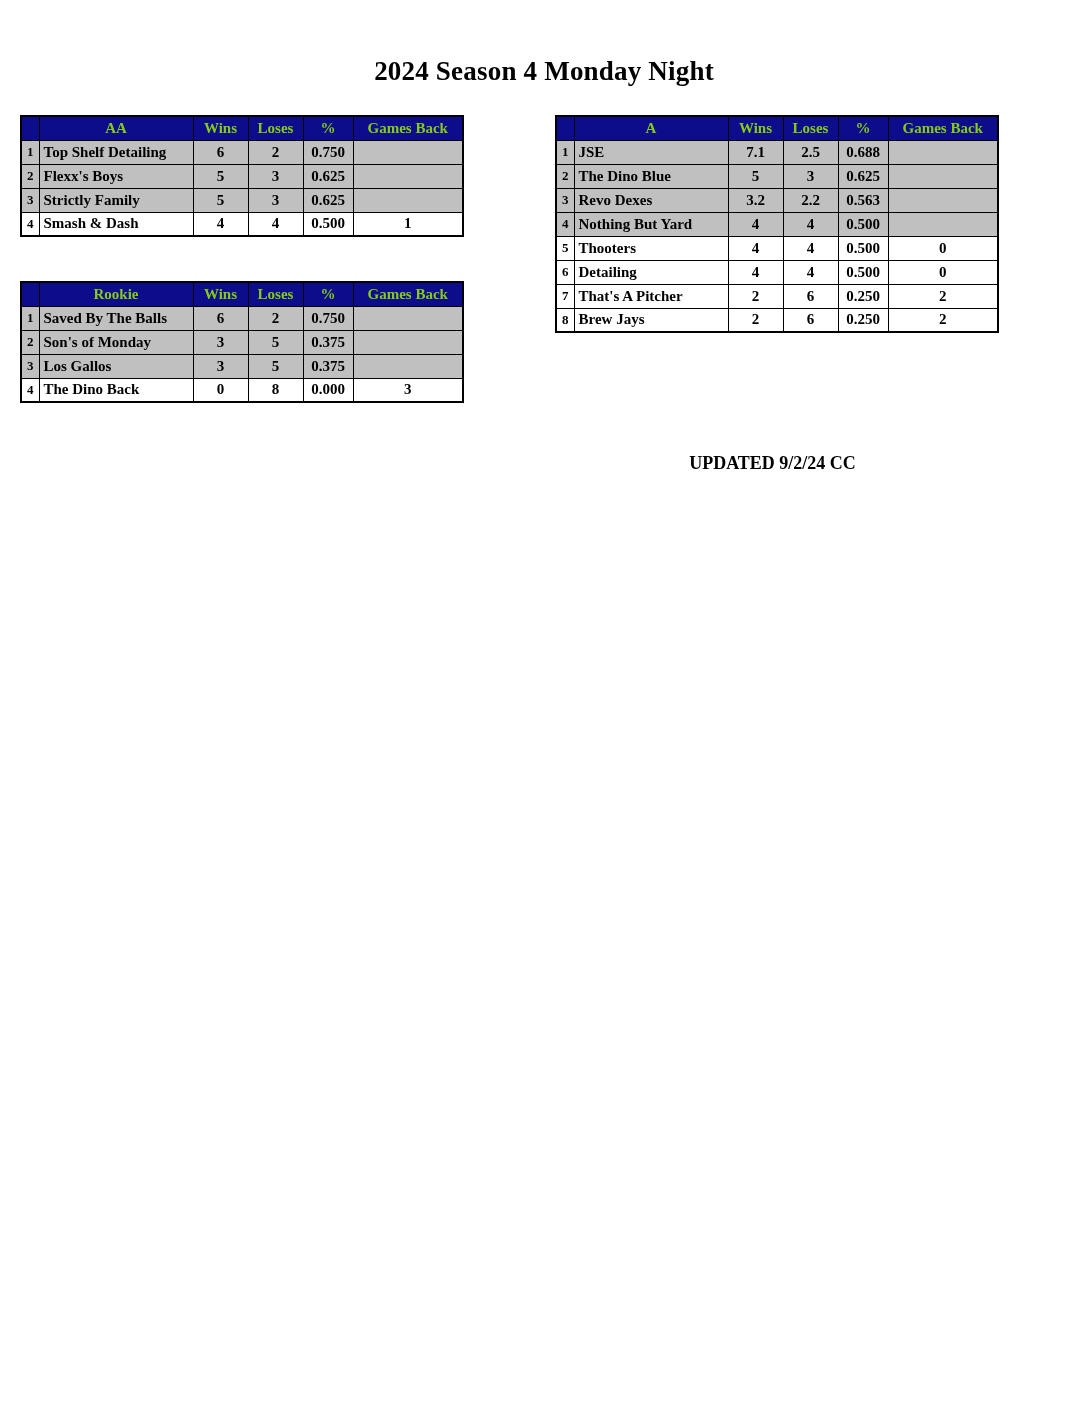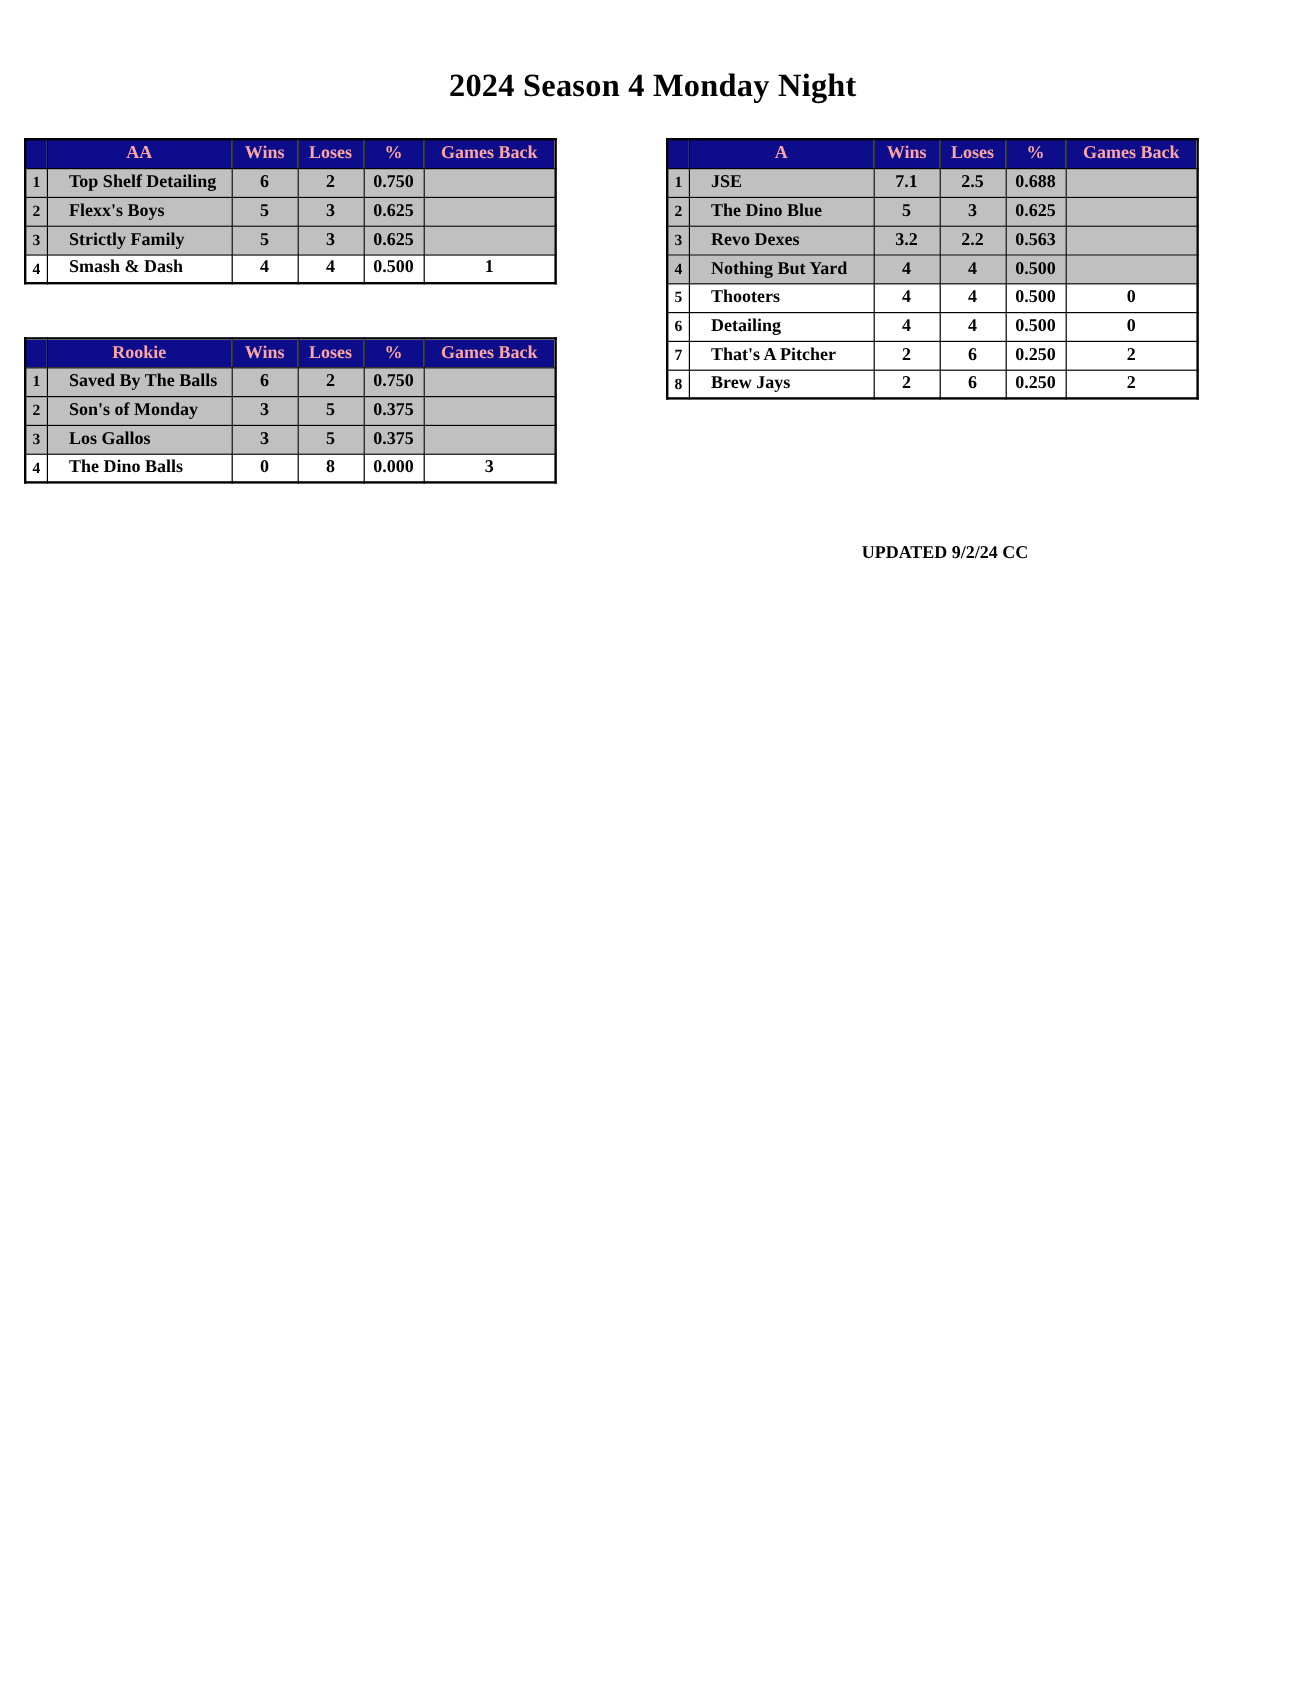--- a/index.html
+++ b/index.html
@@ -36,35 +36,35 @@
     border: 1px solid #000000;
     padding: 1px 3px;
     height: 24px;
     box-sizing: border-box;
     font-weight: bold;
     white-space: nowrap;
     overflow: hidden;
   }
   .standings thead th {
     background: #0d0d8c;
-    color: #fca5a5;
+    color: #84cc16;
     text-align: center;
     font-size: 15px;
   }
   .standings thead th.rank-h {
     border-right: 1px solid #000000;
   }
   td.rank {
     text-align: center;
     font-size: 13px;
     padding: 0 2px;
   }
   td.team {
     text-align: left;
-    padding-left: 18px;
+    padding-left: 4px;
   }
   td.num {
     text-align: center;
   }
   tr.shaded td {
     background: #c0c0c0;
   }
   tr.plain td {
     background: #ffffff;
   }
@@ -83,23 +83,23 @@
   .right-block {
     position: absolute;
     left: 555px;
     top: 0;
   }
   .rookie-wrap {
     margin-top: 44px;
   }
   .updated {
     position: absolute;
-    left: 555px;
+    left: 540px;
     top: 338px;
-    font-size: 15px;
+    font-size: 18px;
     font-weight: bold;
     width: 465px;
     text-align: center;
   }
 </style>
 </head>
 <body>
 
 <h1 class="page-title">2024 Season 4 Monday Night</h1>
 
@@ -202,21 +202,21 @@
           <tr class="shaded">
             <td class="rank">3</td>
             <td class="team">Los Gallos</td>
             <td class="num">3</td>
             <td class="num">5</td>
             <td class="num">0.375</td>
             <td class="num"></td>
           </tr>
           <tr class="plain">
             <td class="rank">4</td>
-            <td class="team">The Dino Balls</td>
+            <td class="team">The Dino Back</td>
             <td class="num">0</td>
             <td class="num">8</td>
             <td class="num">0.000</td>
             <td class="num">3</td>
           </tr>
         </tbody>
       </table>
     </div>
 
   </div>

